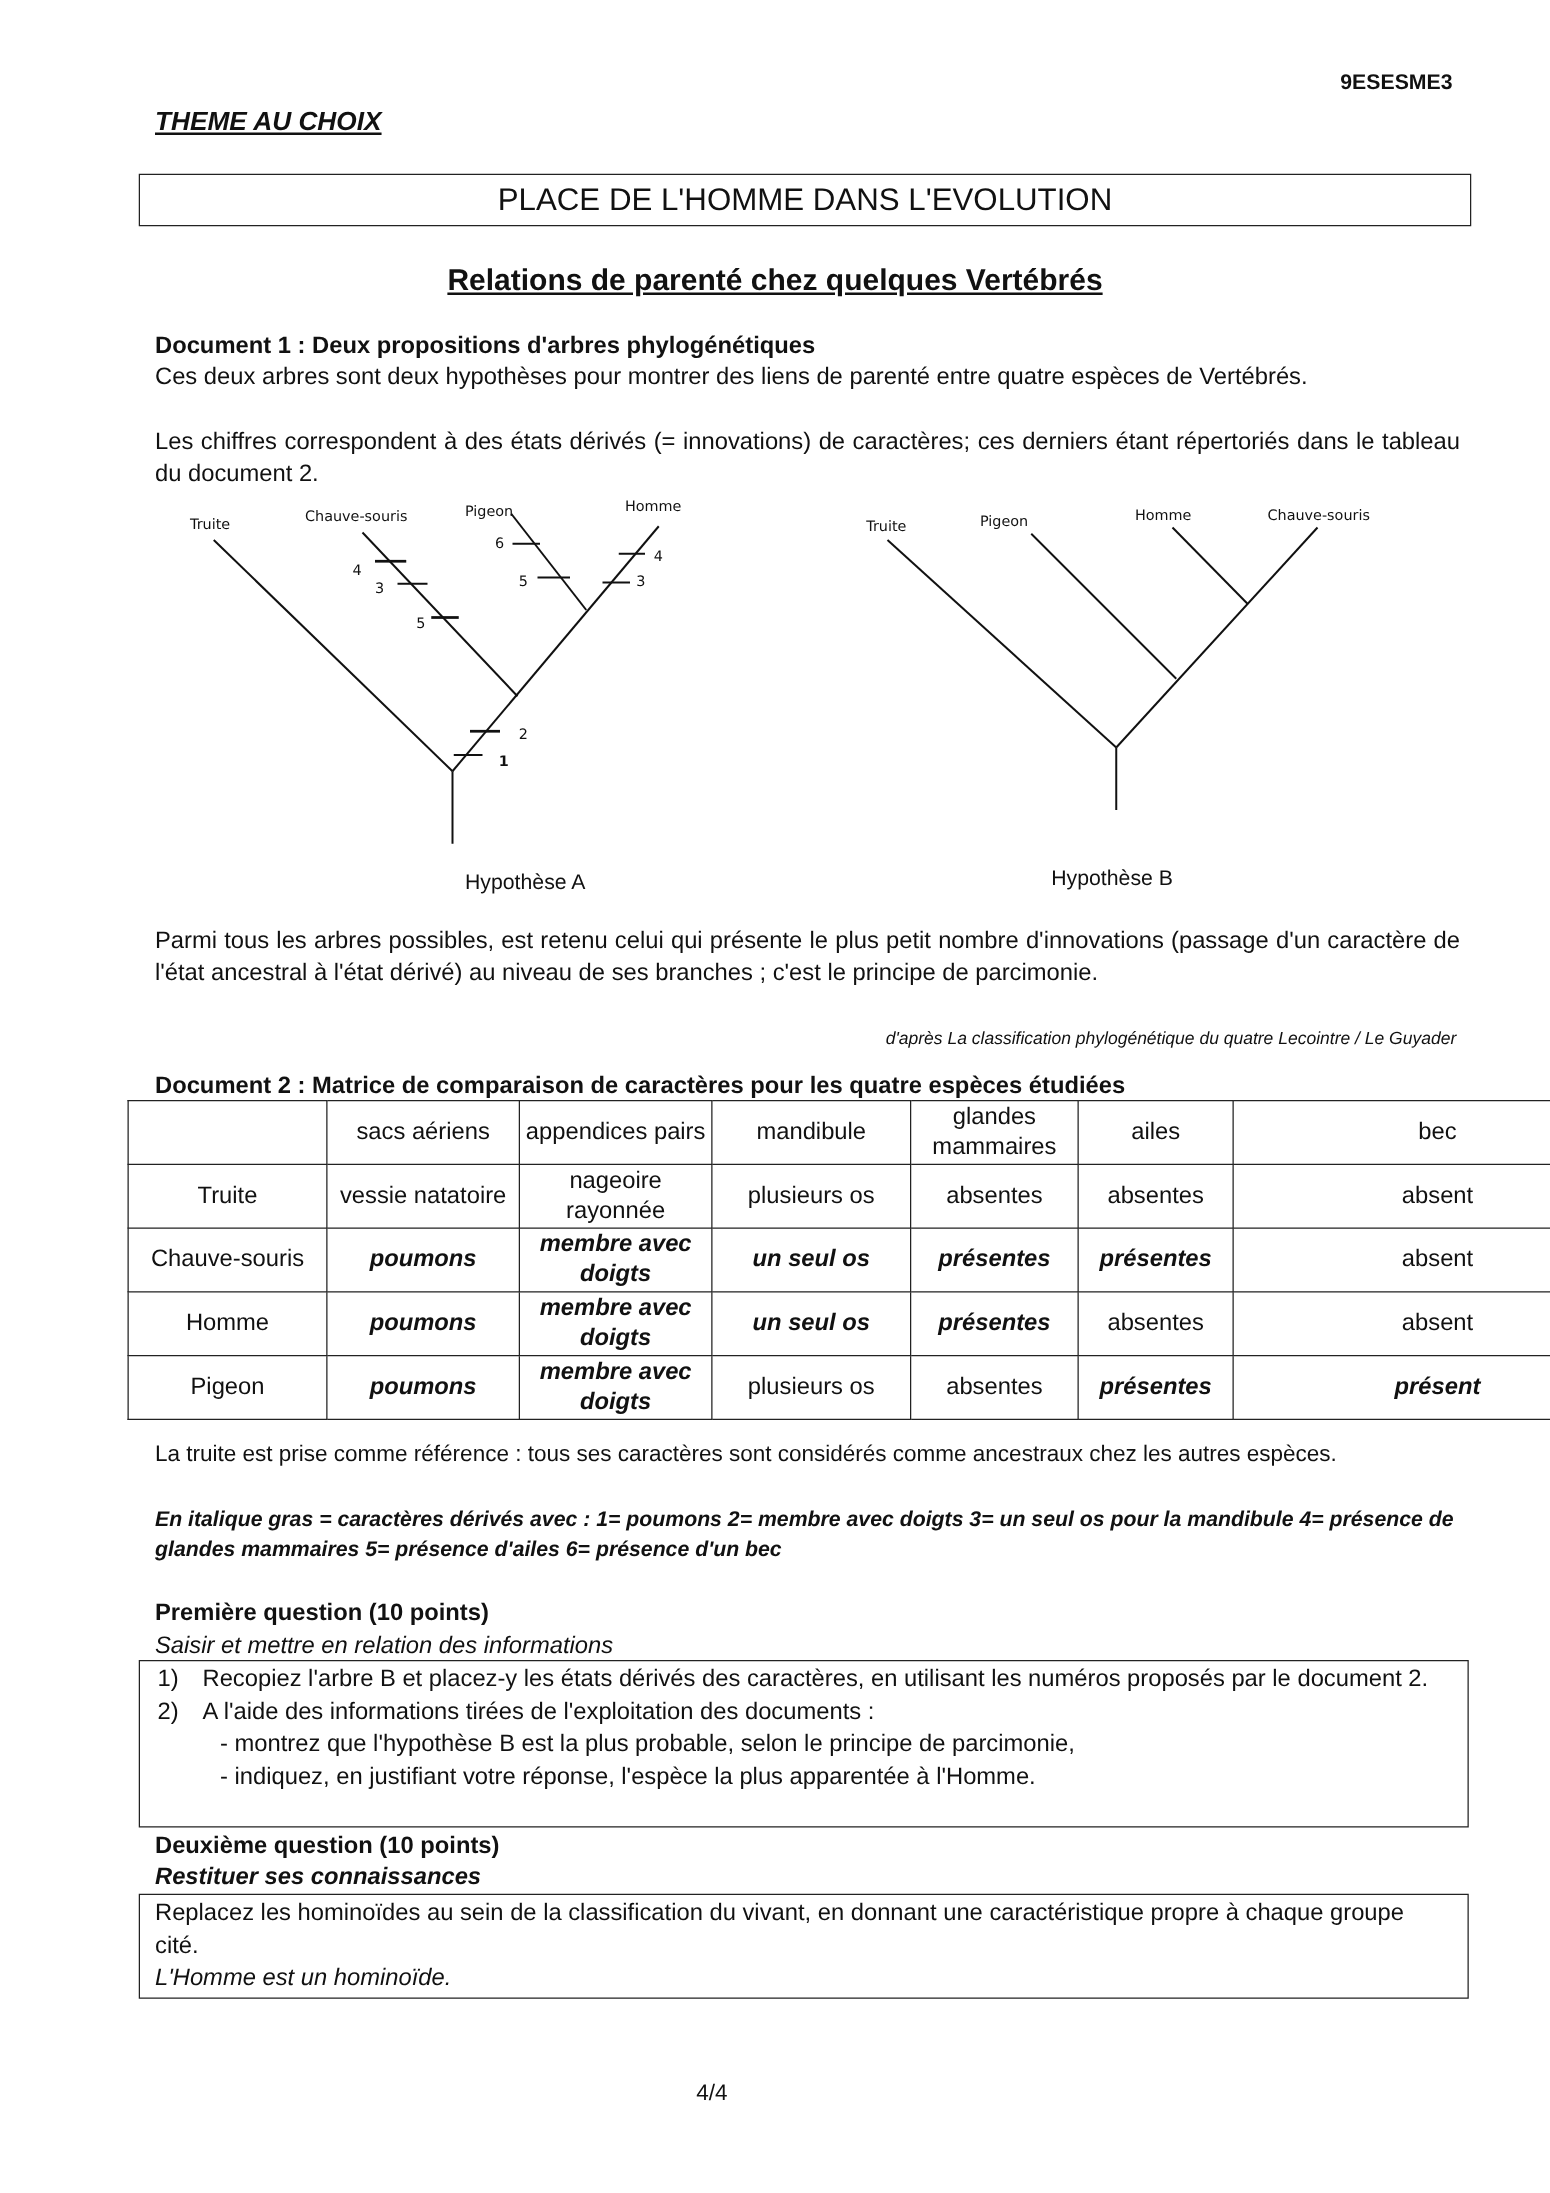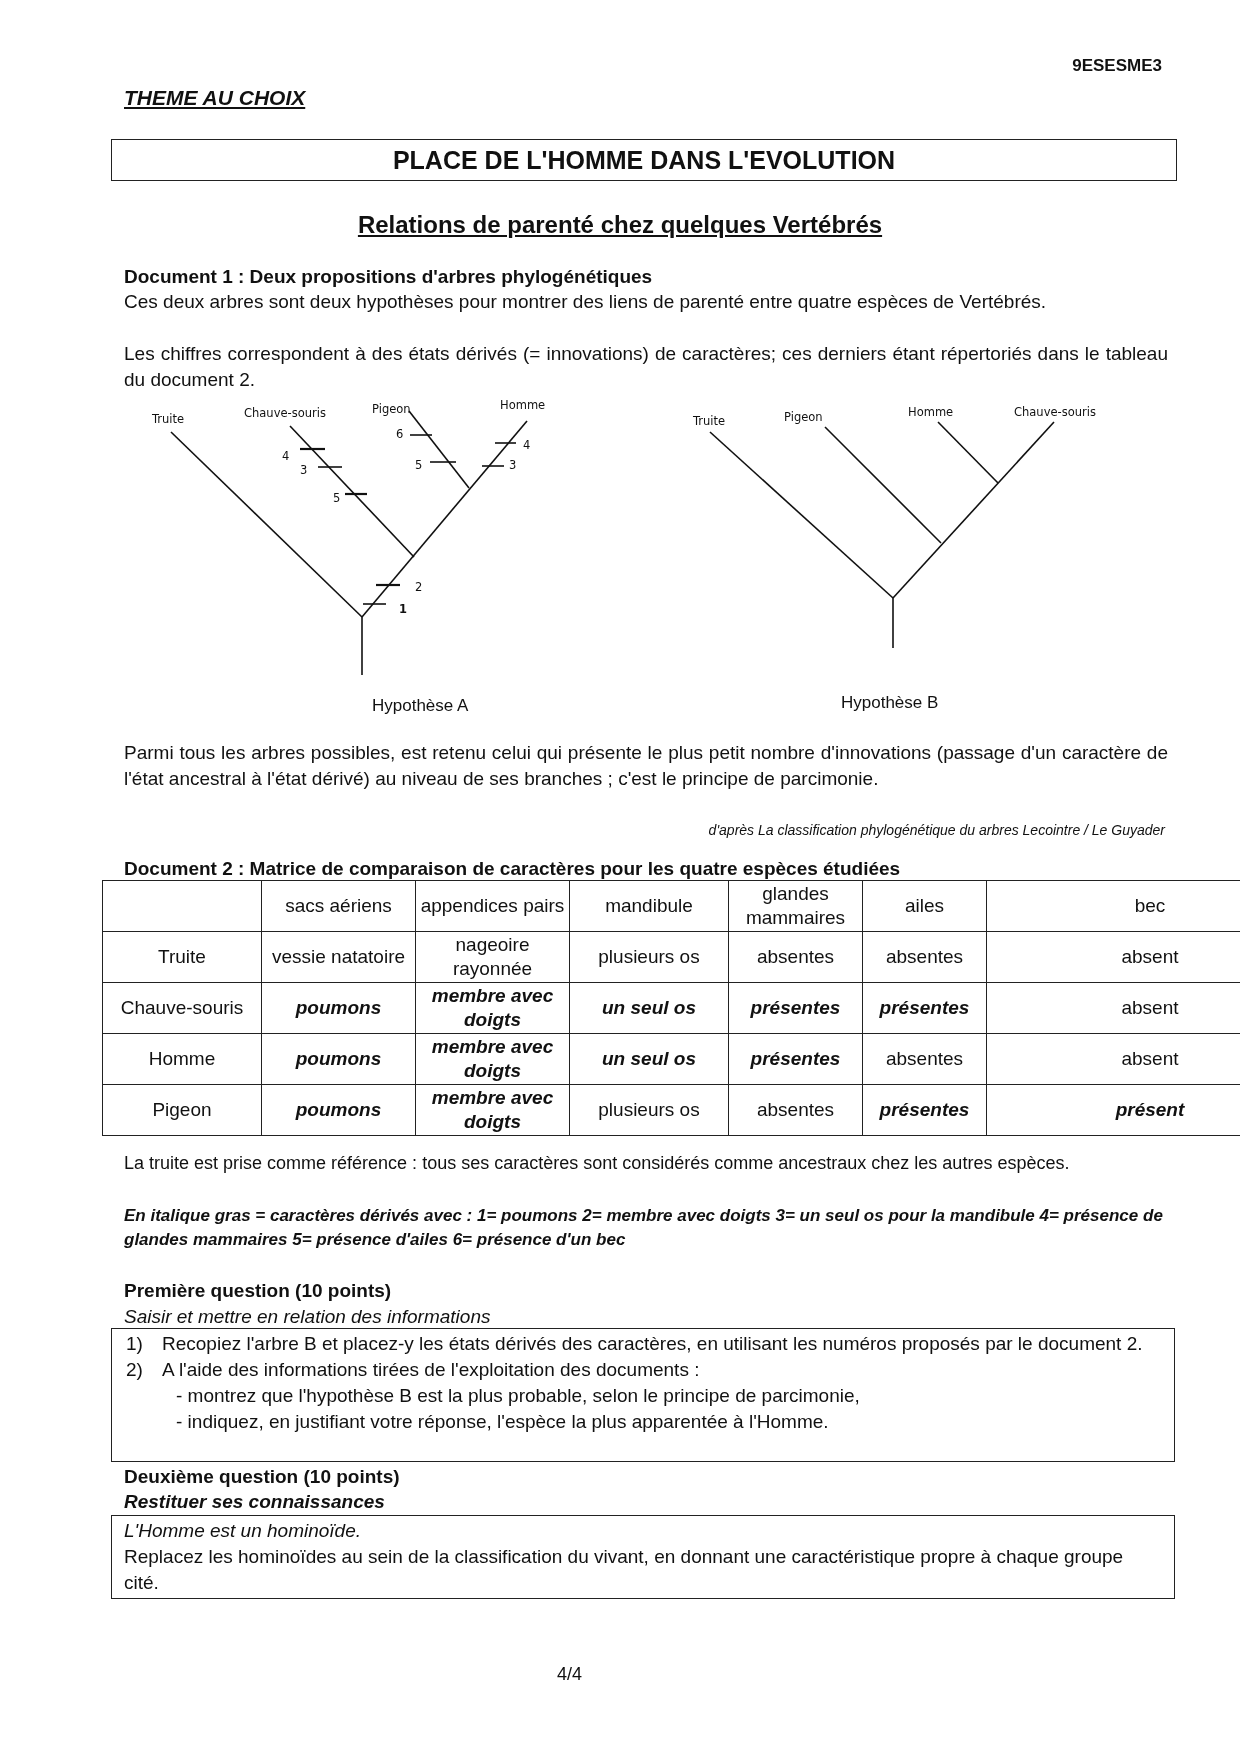--- a/index.html
+++ b/index.html
@@ -1,20 +1,20 @@
 <!DOCTYPE html>
 <html><head>
 <meta charset="utf-8">
 <style>
   html, body { margin: 0; padding: 0; background: #ffffff; }
   body { width: 1240px; height: 1754px; position: relative; overflow: hidden; color: #111; font-family: "Liberation Sans", sans-serif; }
   .abs { position: absolute; }
   .code { right: 78px; top: 56px; font-weight: bold; font-size: 17px; margin-left: 15px; }
   .theme { left: 124px; top: 86px; font-weight: bold; font-style: italic; font-size: 21px; text-decoration: underline; }
-  .titlebox { left: 111px; top: 139px; width: 1064px; height: 40px; border: 1.5px solid #222; font-weight: bold; }
+  .titlebox { left: 111px; top: 139px; width: 1064px; height: 40px; border: 1.5px solid #222; }
   .titlebox span { position: absolute; left: 0; right: 0; top: 6px; text-align: center; font-size: 25px; }
   .subtitle { left: 0; width: 1240px; top: 211px; text-align: center; font-weight: bold; font-size: 24px; text-decoration: underline; }
   .doc1-h { left: 124px; top: 266px; font-weight: bold; font-size: 19px; }
   .para { left: 124px; width: 1044px; font-size: 19px; line-height: 26px; text-align: justify; }
   .svg-wrap { left: 0; top: 0; }
   .hyp { font-size: 17px; }
   .source { right: 75px; top: 822px; font-style: italic; font-size: 14px; }
   .doc2-h { left: 124px; top: 858px; font-weight: bold; font-size: 19px; }
   table.matrix { position: absolute; left: 102px; top: 880px; width: 1212px; border-collapse: collapse; font-size: 19px; }
   table.matrix td { border: 1.2px solid #222; text-align: center; vertical-align: middle; height: 50px; padding: 0 4px; line-height: 24px; }
@@ -87,21 +87,21 @@
   <g font-size="11.5" fill="#111">
     <text x="693" y="425">Truite</text>
     <text x="784" y="421">Pigeon</text>
     <text x="908" y="416">Homme</text>
     <text x="1014" y="416">Chauve-souris</text>
   </g>
   <text x="841" y="708" class="hyp" fill="#111" style="font-family:'Liberation Sans', sans-serif;">Hypothèse B</text>
 </svg>
 
 <div class="abs para" style="top:740px;">Parmi tous les arbres possibles, est retenu celui qui présente le plus  petit nombre d'innovations (passage d'un caractère de l'état ancestral à l'état dérivé) au niveau de ses branches ; c'est  le principe de parcimonie.</div>
-<div class="abs source">d'après La classification phylogénétique du arbres  Lecointre / Le Guyader</div>
+<div class="abs source">d'après La classification phylogénétique du quatre  Lecointre / Le Guyader</div>
 
 <div class="abs doc2-h">Document 2 : Matrice de comparaison de caractères  pour les quatre espèces étudiées</div>
 
 <table class="matrix">
   <tbody>
       <tr>
     <td style="width:150px"></td>
     <td style="width:145px">sacs aériens</td>
     <td style="width:145px">appendices pairs</td>
     <td style="width:150px">mandibule</td>
@@ -162,17 +162,17 @@
     <span class="num">2)</span>
     <span>A l'aide des informations tirées de l'exploitation des documents :</span>
   </div>
   <div class="dash">- montrez que l'hypothèse B est la plus probable, selon le principe de parcimonie,</div>
   <div class="dash">- indiquez, en justifiant votre réponse, l'espèce la plus apparentée à l'Homme.</div>
 </div>
 
 <div class="abs q-h" style="top:1466px;">Deuxième question (10 points)</div>
 <div class="abs q-sub" style="top:1491px;font-weight:bold;">Restituer ses connaissances</div>
 <div class="abs qbox" style="top:1515px; height:84px; padding:2px 12px 0 12px;">
+  <div>Replacez les hominoïdes au sein de la classification du vivant, en donnant une caractéristique propre à chaque groupe cité.</div>
   <div style="font-style:italic;">L'Homme est un hominoïde.</div>
-  <div>Replacez les hominoïdes au sein de la classification du vivant, en donnant une caractéristique propre à chaque groupe cité.</div>
 </div>
 
 <div class="abs page">4/4</div>
 
 </body></html>

